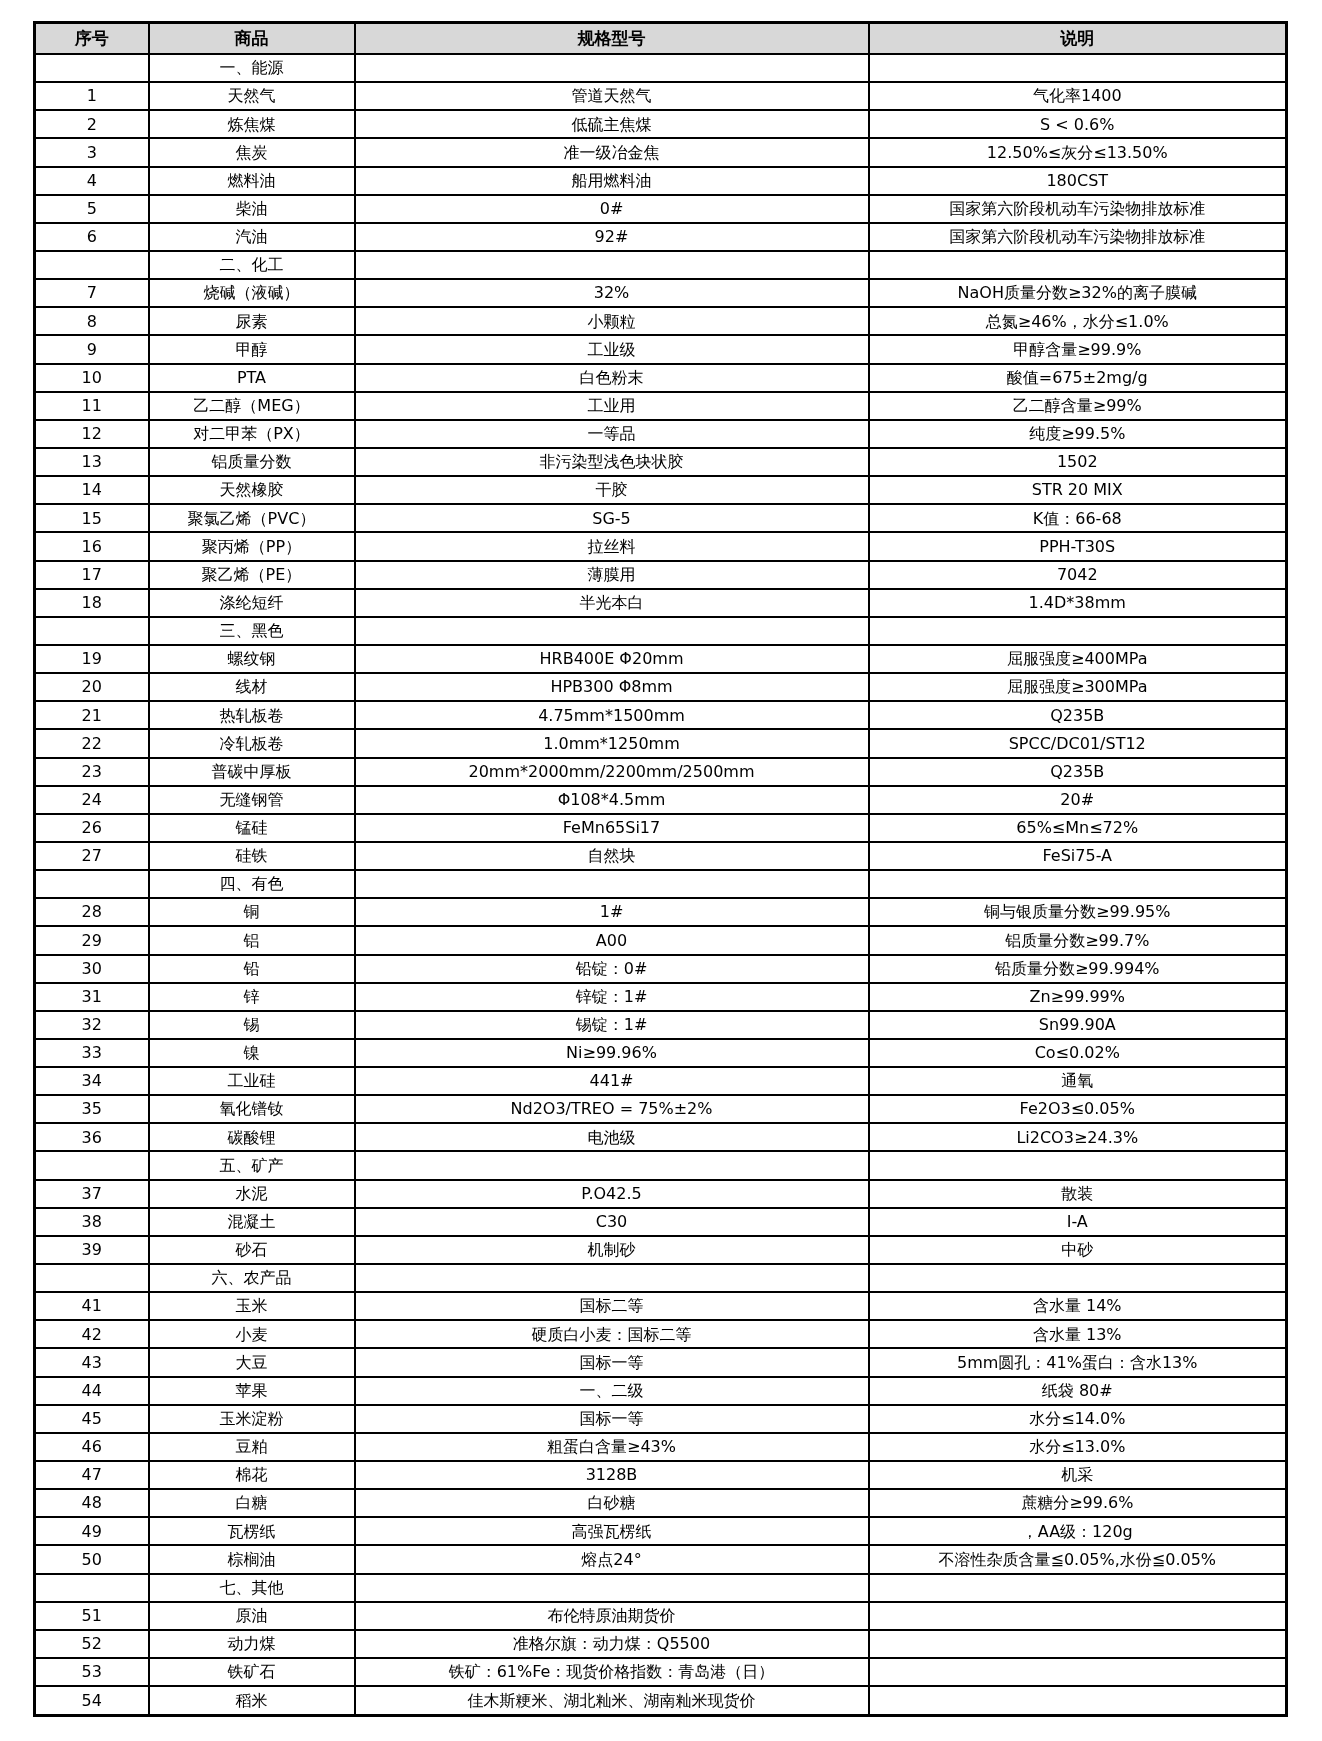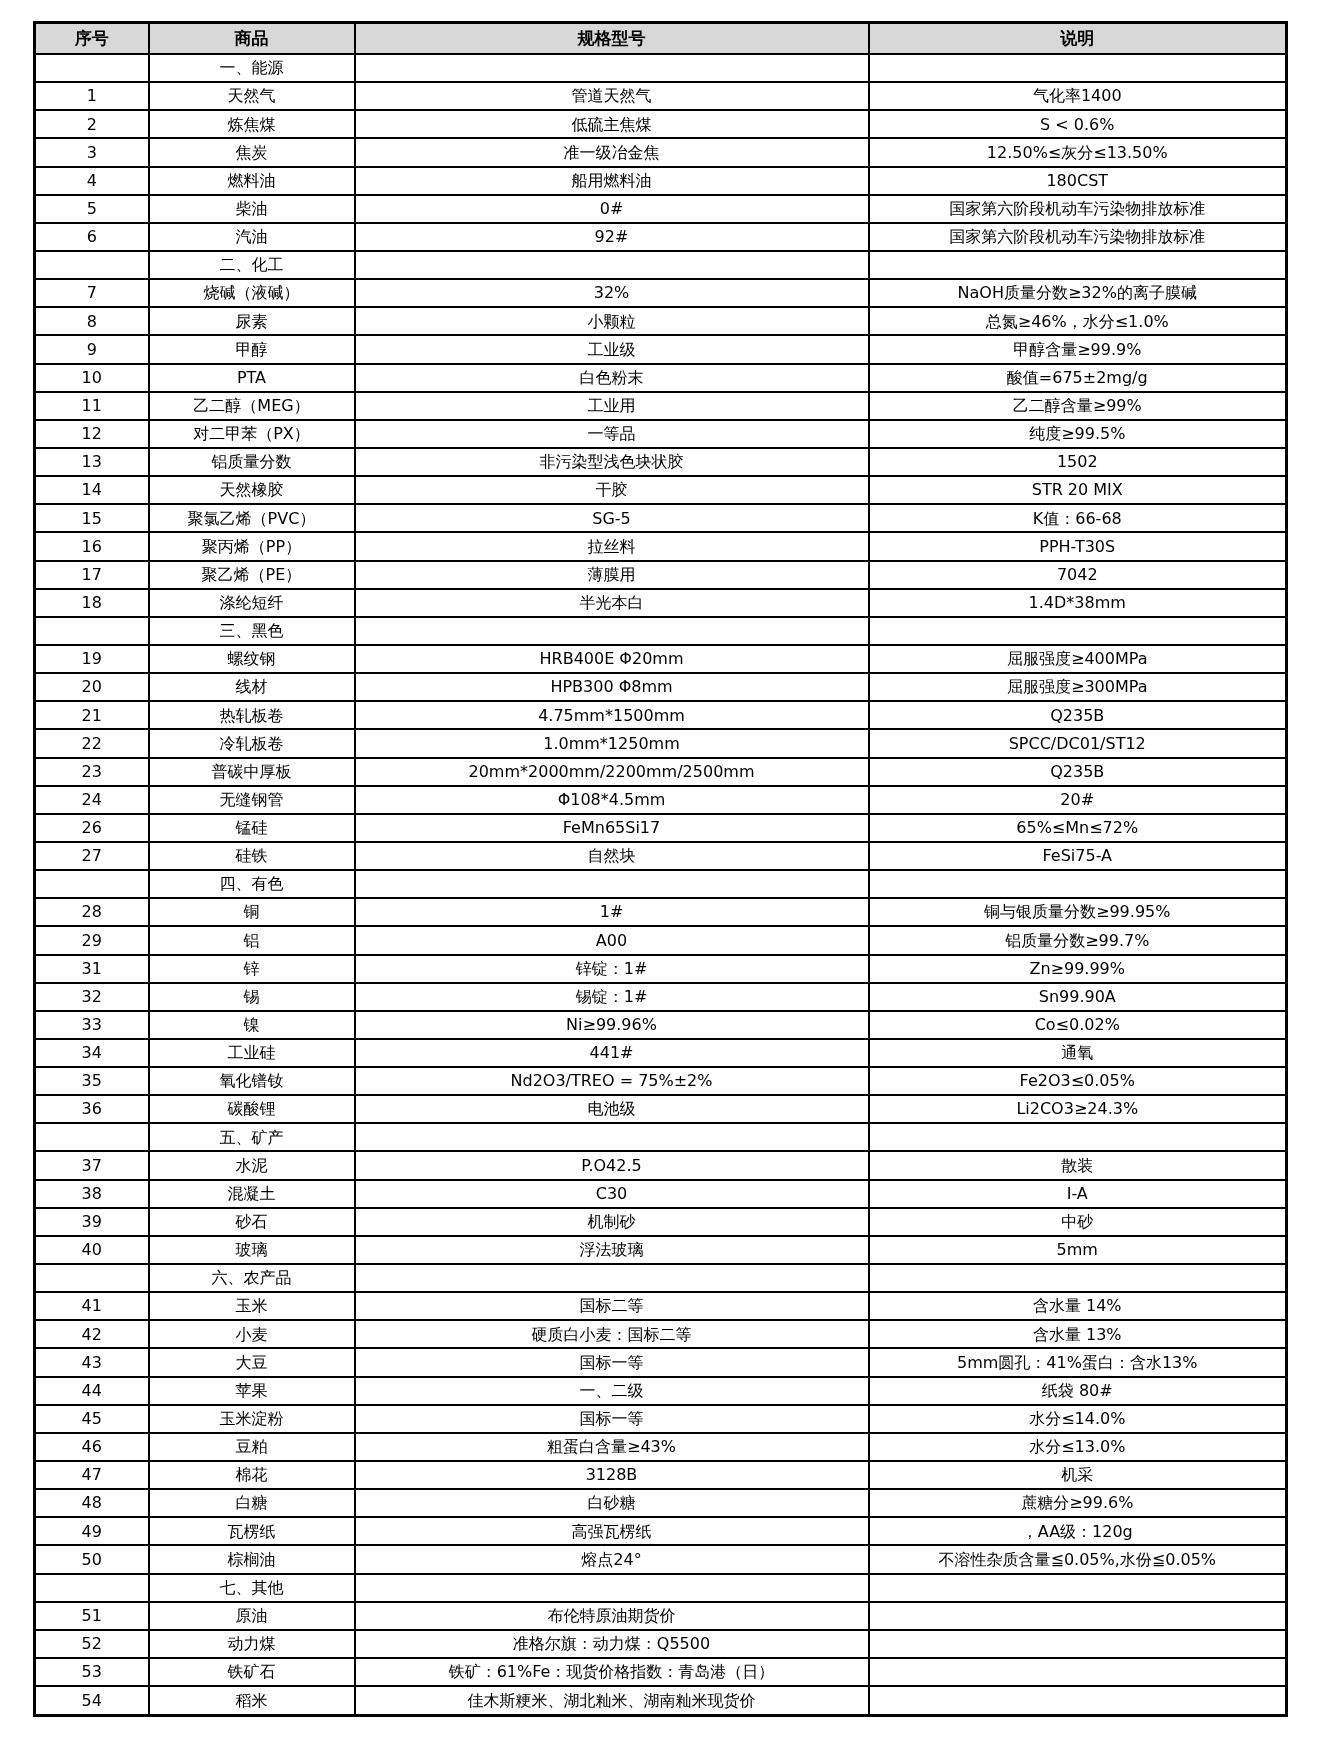--- a/index.html
+++ b/index.html
@@ -263,20 +263,26 @@
           <td>1#</td>
           <td>铜与银质量分数≥99.95%</td>
         </tr>
         <tr>
           <td>29</td>
           <td>铝</td>
           <td>A00</td>
           <td>铝质量分数≥99.7%</td>
         </tr>
         <tr>
+          <td>30</td>
+          <td>铅</td>
+          <td>铅锭：0#</td>
+          <td>铅质量分数≥99.994%</td>
+        </tr>
+        <tr>
           <td>31</td>
           <td>锌</td>
           <td>锌锭：1#</td>
           <td>Zn≥99.99%</td>
         </tr>
         <tr>
           <td>32</td>
           <td>锡</td>
           <td>锡锭：1#</td>
           <td>Sn99.90A</td>
@@ -321,26 +327,20 @@
           <td>38</td>
           <td>混凝土</td>
           <td>C30</td>
           <td>I-A</td>
         </tr>
         <tr>
           <td>39</td>
           <td>砂石</td>
           <td>机制砂</td>
           <td>中砂</td>
-        </tr>
-        <tr>
-          <td>40</td>
-          <td>玻璃</td>
-          <td>浮法玻璃</td>
-          <td>5mm</td>
         </tr>
         <tr>
           <td></td>
           <td class="section-title-cell">六、农产品</td>
           <td></td>
           <td></td>
         </tr>
         <tr>
           <td>41</td>
           <td>玉米</td>

